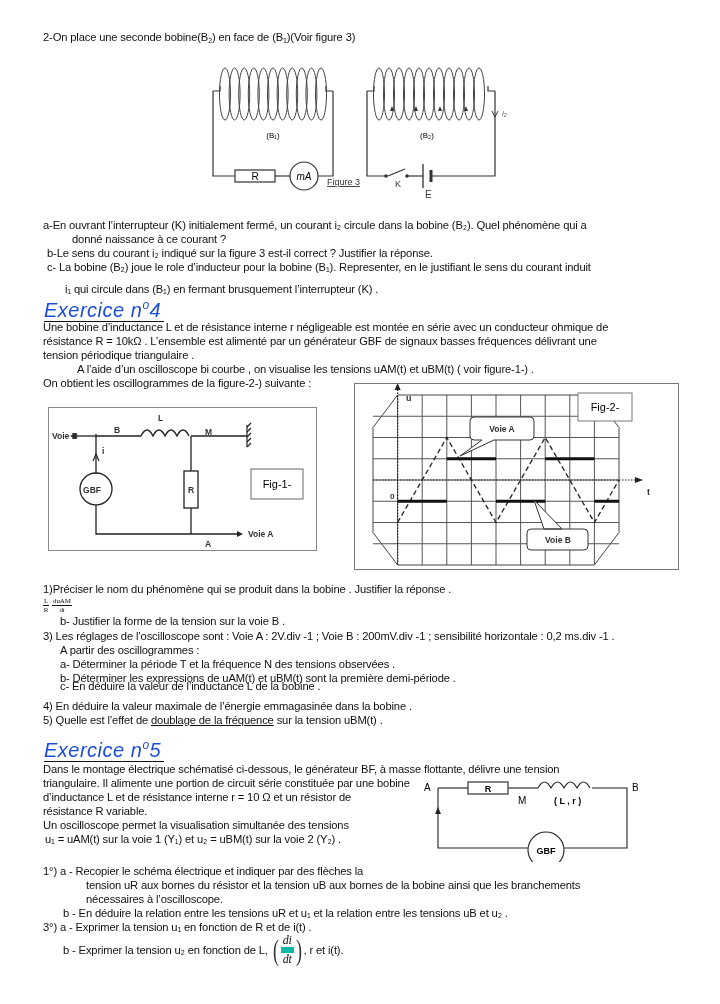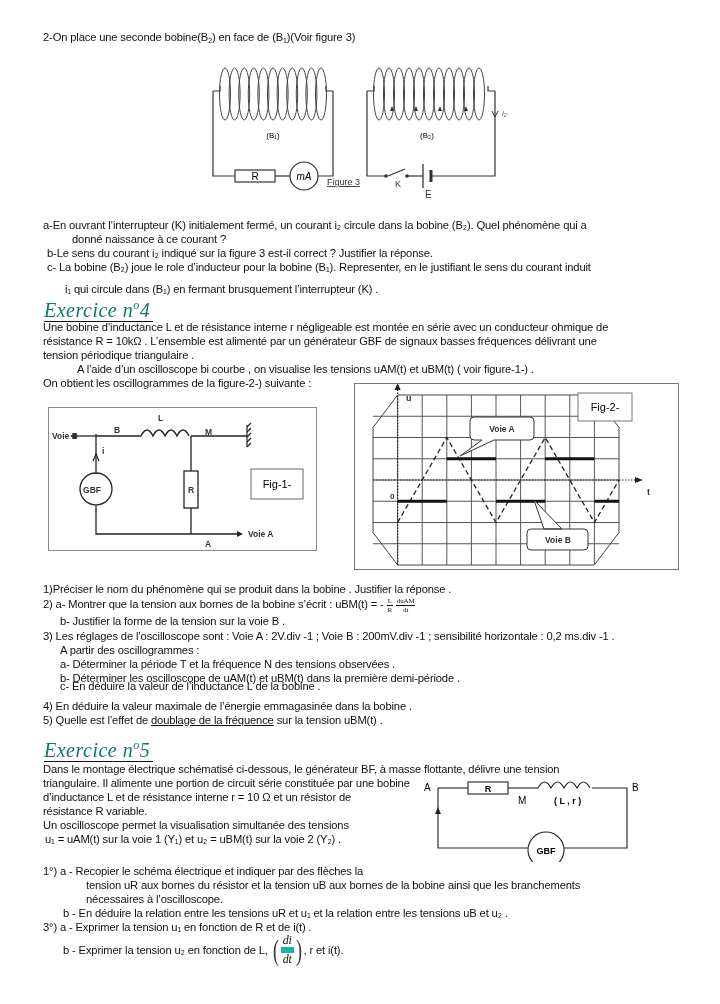--- a/index.html
+++ b/index.html
@@ -1,21 +1,21 @@
 <!DOCTYPE html>
 <html><head>
 <meta charset="utf-8">
 <style>
   html, body { margin: 0; padding: 0; background: #ffffff; }
   body { width: 720px; height: 1004px; position: relative; overflow: hidden;
          font-family: "Liberation Sans", "DejaVu Sans", sans-serif; color: #111; font-size: 11.2px; }
   .abs { position: absolute; white-space: nowrap; }
   .line { position: absolute; white-space: nowrap; line-height: 14px; letter-spacing: -0.15px; }
-  .ex-title { position: absolute; font-family: Liberation Serif, serif; font-style: italic;
-              font-size: 20px; letter-spacing: 0.5px; color: #0f766e; border-bottom: 1.5px solid #111; line-height: 22px; padding-right: 3px; }
+  .ex-title { position: absolute; font-family: Liberation Sans, sans-serif; font-style: italic;
+              font-size: 20px; letter-spacing: 0.5px; color: #1d4ed8; border-bottom: 1.5px solid #111; line-height: 22px; padding-right: 3px; }
   .ex-title sup { font-size: 12px; }
   sub { font-size: 7px; vertical-align: -2px; }
   .u { text-decoration: underline; margin-top: 10px; }
   svg text { font-family: "Liberation Sans", "DejaVu Sans", sans-serif; }
   .frac { display: inline-block; vertical-align: middle; text-align: center; font-family: "Liberation Serif", serif; font-size: 7px; line-height: 8px; }
   .frac .num { display: block; border-bottom: 0.8px solid #111; padding: 0 1px; }
   .frac .den { display: block; }
   .paren-frac { display: inline-flex; align-items: center; vertical-align: middle; font-family: "Liberation Serif", serif; font-style: italic; }
   .paren-frac .pl { font-size: 30px; font-style: normal; line-height: 30px; transform: scaleX(0.6); color: #333; }
   .paren-frac .fr { display: inline-block; text-align: center; font-size: 12px; line-height: 13px; }
@@ -197,29 +197,28 @@
   <text x="148" y="49" font-size="8.5" font-weight="bold" text-anchor="middle" fill="#333">Voie A</text>
   <path d="M177 146 L208 146 L180 117 L190 146 L230 146 Q234 146 234 150 L234 163 Q234 167 230 167 L177 167 Q173 167 173 163 L173 150 Q173 146 177 146 Z" fill="#fff" stroke="#333" stroke-width="1"></path>
   <text x="204" y="160" font-size="8.5" font-weight="bold" text-anchor="middle" fill="#333">Voie B</text>
   <text x="52" y="18" font-size="9" font-weight="bold" fill="#333">u</text>
   <text x="293" y="112" font-size="9" font-weight="bold" fill="#333">t</text>
   <text x="36" y="116" font-size="8" font-weight="bold" fill="#333">0</text>
 </svg>
 
 <div class="line" style="left:43px;top:582px;">1)Préciser le nom du phénomène qui se produit dans la bobine . Justifier la réponse .</div>
 <div class="line" style="left:43px;top:597px;">
-  <span>2) a- Montrer que la tension aux bornes de la bobine s’écrit : uBM(t)  = -</span>
   <span class="frac"><span class="num">L</span><span class="den">R</span></span>
   <span class="frac"><span class="num">duAM</span><span class="den">dt</span></span>
 </div>
 <div class="line" style="left:60px;top:614px;">b- Justifier la forme de la tension sur la voie B .</div>
 <div class="line" style="left:43px;top:629px;">3) Les réglages de l’oscilloscope sont : Voie A : 2V.div -1 ; Voie B : 200mV.div -1 ; sensibilité horizontale : 0,2 ms.div -1 .</div>
 <div class="line" style="left:60px;top:643px;">A partir des oscillogrammes :</div>
 <div class="line" style="left:60px;top:657px;">a- Déterminer la période T et la fréquence N des tensions observées .</div>
-<div class="line" style="left:60px;top:671px;">b- Déterminer les oscilloscope de uAM(t) et uBM(t)  dans la première demi-période .</div>
+<div class="line" style="left:60px;top:671px;">b- Déterminer les expressions de uAM(t) et uBM(t)  sont la première demi-période .</div>
 <div class="line" style="left:60px;top:679px;">c- En déduire la valeur de l’inductance L de la bobine .</div>
 <div class="line" style="left:43px;top:699px;">4) En déduire la valeur maximale de l’énergie emmagasinée dans la bobine .</div>
 <div class="line" style="left:43px;top:713px;">
   <span>5) Quelle est l’effet de </span><span class="u">doublage de la fréquence</span><span> sur la tension uBM(t)  .</span>
 </div>
 
 <div class="ex-title" style="left:44px;top:734px;">
   <span>Exercice n</span><sup>o</sup><span>5</span>
 </div>
 <div class="line" style="left:43px;top:762px;">Dans le montage électrique schématisé ci-dessous, le générateur BF, à masse flottante, délivre une tension</div>

